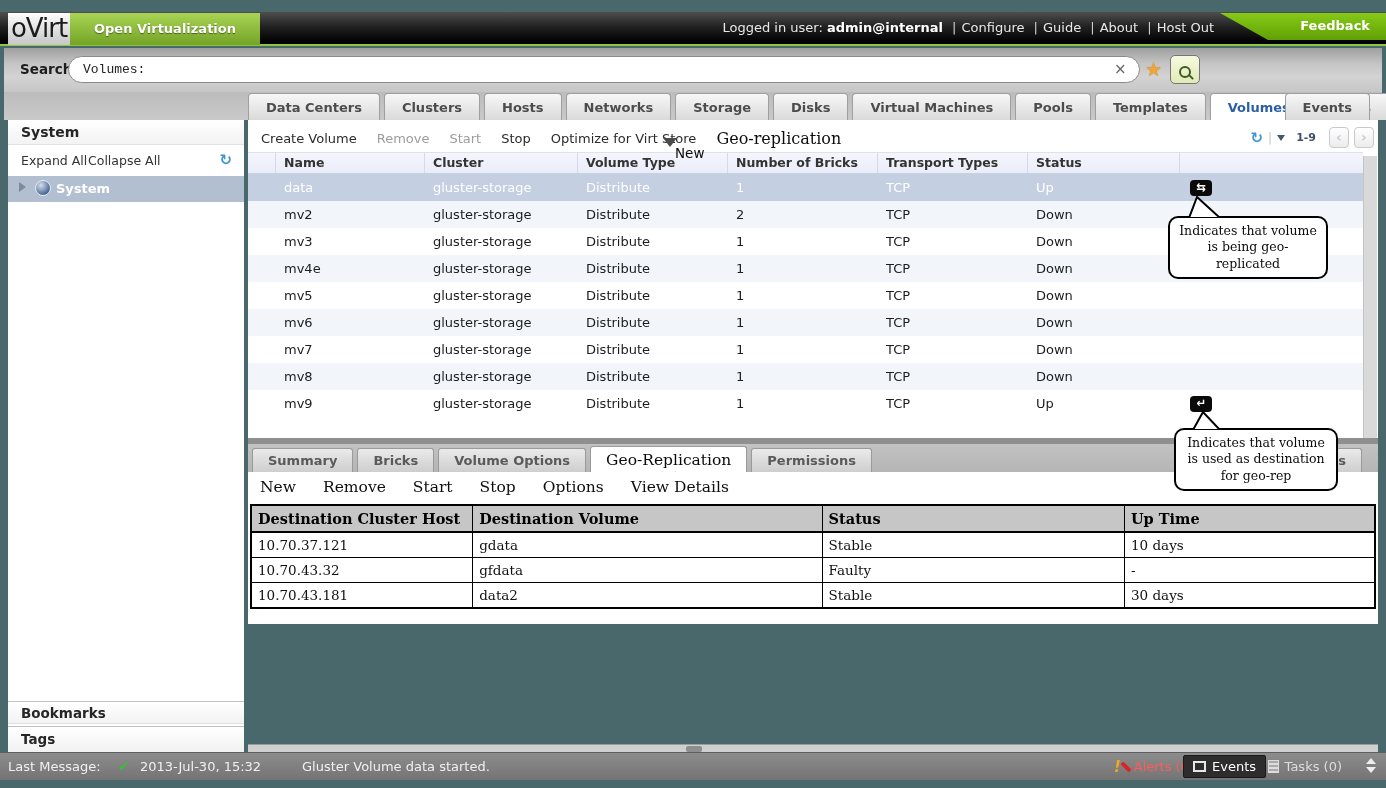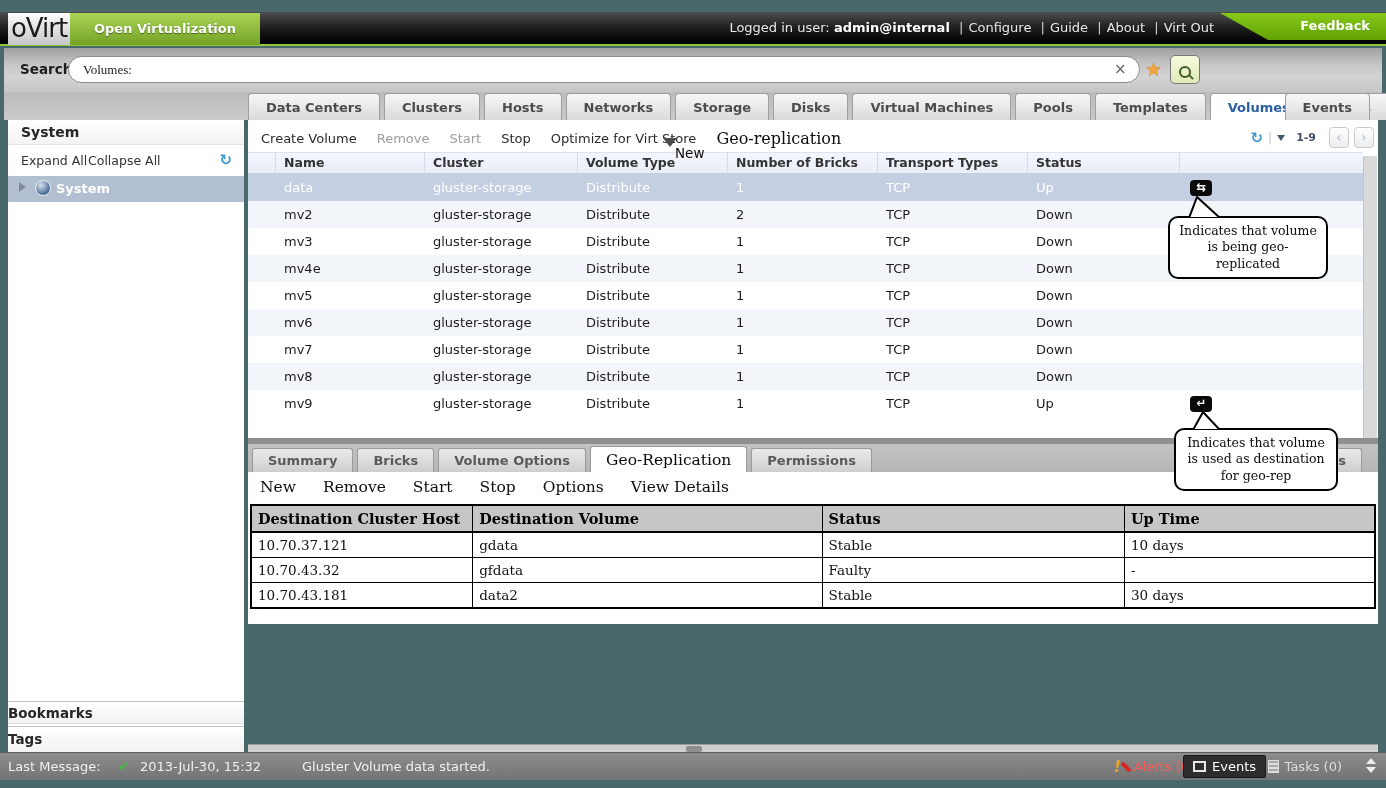--- a/index.html
+++ b/index.html
@@ -21,21 +21,21 @@
   .feedback { position:absolute; right:0; top:13px; width:166px; height:27px; z-index:3;
               background:linear-gradient(#86ca18,#61a004); clip-path:polygon(0 0,100% 0,100% 100%,48px 100%);
               color:#fff; font-weight:bold; font-size:13px; line-height:25px; text-align:right; padding-right:16px; }
 
   
   .search-row { position:absolute; left:4px; right:4px; top:48px; height:44px;
                 background:linear-gradient(#9f9f9f,#c4c4c4 35%,#d3d3d3 65%,#c6c6c6); }
   .search-label { position:absolute; left:16px; top:13px; font-weight:bold; font-size:13.5px; color:#1d1d1d; }
   .search-input { position:absolute; left:64px; top:8px; width:1072px; height:27px; border-radius:14px;
                   border:1px solid #8a8a8a; background:#fff; font-size:13px; padding:0 34px 0 14px; color:#222;
-                  font-family:Liberation Serif, serif; outline:none; }
+                  font-family:Liberation Mono, monospace; outline:none; }
   .search-clear { position:absolute; left:1110px; top:12px; color:#666; font-size:15px; line-height:18px; cursor:pointer; }
   .search-star { position:absolute; left:1141px; top:10px; color:#f0a43c; font-size:19px; text-shadow:0 0 1px #a97420; }
   .search-btn { position:absolute; left:1166px; top:7px; width:30px; height:29px; border:1px solid #767676;
                 border-radius:5px; background:linear-gradient(#f6fade,#e0eab8); text-align:center; padding-top:7px; }
   .mag { position:relative; width:12px; height:12px; border:2px solid #3f5b23; border-radius:50%; display:inline-block; }
   .mag::after { content:""; position:absolute; width:6px; height:2px; background:#3f5b23;
                 transform:rotate(45deg); right:-5px; bottom:-2px; }
 
   
   .tabs-row { position:absolute; left:4px; right:4px; top:92px; height:28px; background:linear-gradient(#bcbcbc,#c9c9c9); }
@@ -60,21 +60,21 @@
   .lnk-expand { position:absolute; left:13px; top:6px; cursor:pointer; }
   .lnk-collapse { position:absolute; left:80px; top:6px; cursor:pointer; }
   .side-refresh { position:absolute; right:12px; top:4px; color:#3f96d0; font-size:15px; font-weight:bold; cursor:pointer; }
   .tree-row { position:absolute; left:0; top:56px; width:100%; height:26px; background:#b2bfd1;
               color:#fff; font-weight:bold; font-size:13px; line-height:26px; cursor:pointer; }
   .tree-exp { display:inline-block; width:0; height:0; margin:0 0 1px 11px;
               border-top:5px solid transparent; border-bottom:5px solid transparent; border-left:7px solid #7f8b9b; }
   .globe { display:inline-block; width:16px; height:16px; border-radius:50%; vertical-align:-3px; margin:0 5px 0 9px;
            background:radial-gradient(circle at 35% 30%, #d6dee8 0%, #93a7c2 35%, #4a6b96 70%, #2e4a73 100%);
            border:1px solid #e6ebf2; }
-  .side-bookmarks, .side-tags { position:absolute; left:0; width:100%; padding-left:0; font-weight:bold;
+  .side-bookmarks, .side-tags { position:absolute; left:0; width:100%; padding-left:13px; font-weight:bold;
            color:#262626; background:linear-gradient(#fff,#f2f2f2); border-top:1px solid #c2c2c2; cursor:pointer; }
   .side-bookmarks { top:581px; height:23px; font-size:13.5px; line-height:23px; border-bottom:1px solid #e0e0e0; }
   .side-tags { top:606px; height:26px; font-size:13.5px; line-height:25px; }
 
   
   .toolbar { position:absolute; left:0; top:0; width:100%; height:36px; background:#fff; display:flex;
              align-items:center; padding-left:13px; gap:20px; font-size:13px; color:#2b2b2b; }
   .tb { cursor:pointer; white-space:nowrap; }
   .tb.disabled { color:#9d9d9d; cursor:default; }
   .tb-geo { font-family:"DejaVu Serif","Liberation Serif",serif; font-size:16px; color:#0d0d0d; }
@@ -182,21 +182,21 @@
 
   <div class="topbar">
     <div class="logo-box">oVirt</div>
     <div class="brand-box">Open Virtualization Manager</div>
     <div class="userline">
       <span>Logged in user:</span>
       <b>admin@internal</b>
       <span class="pipe">|</span><span class="lnk">Configure</span>
       <span class="pipe">|</span><span class="lnk">Guide</span>
       <span class="pipe">|</span><span class="lnk">About</span>
-      <span class="pipe">|</span><span class="lnk">Virt Out</span>
+      <span class="pipe">|</span><span class="lnk">Host Out</span>
     </div>
   </div>
   <div class="feedback">Feedback</div>
 
   <div class="search-row">
     <span class="search-label">Search:</span>
     <input class="search-input" readonly="" value="Volumes:" style="">
     <span class="search-clear">×</span>
     <span class="search-star">★</span>
     <span class="search-btn"><i class="mag"></i></span>

